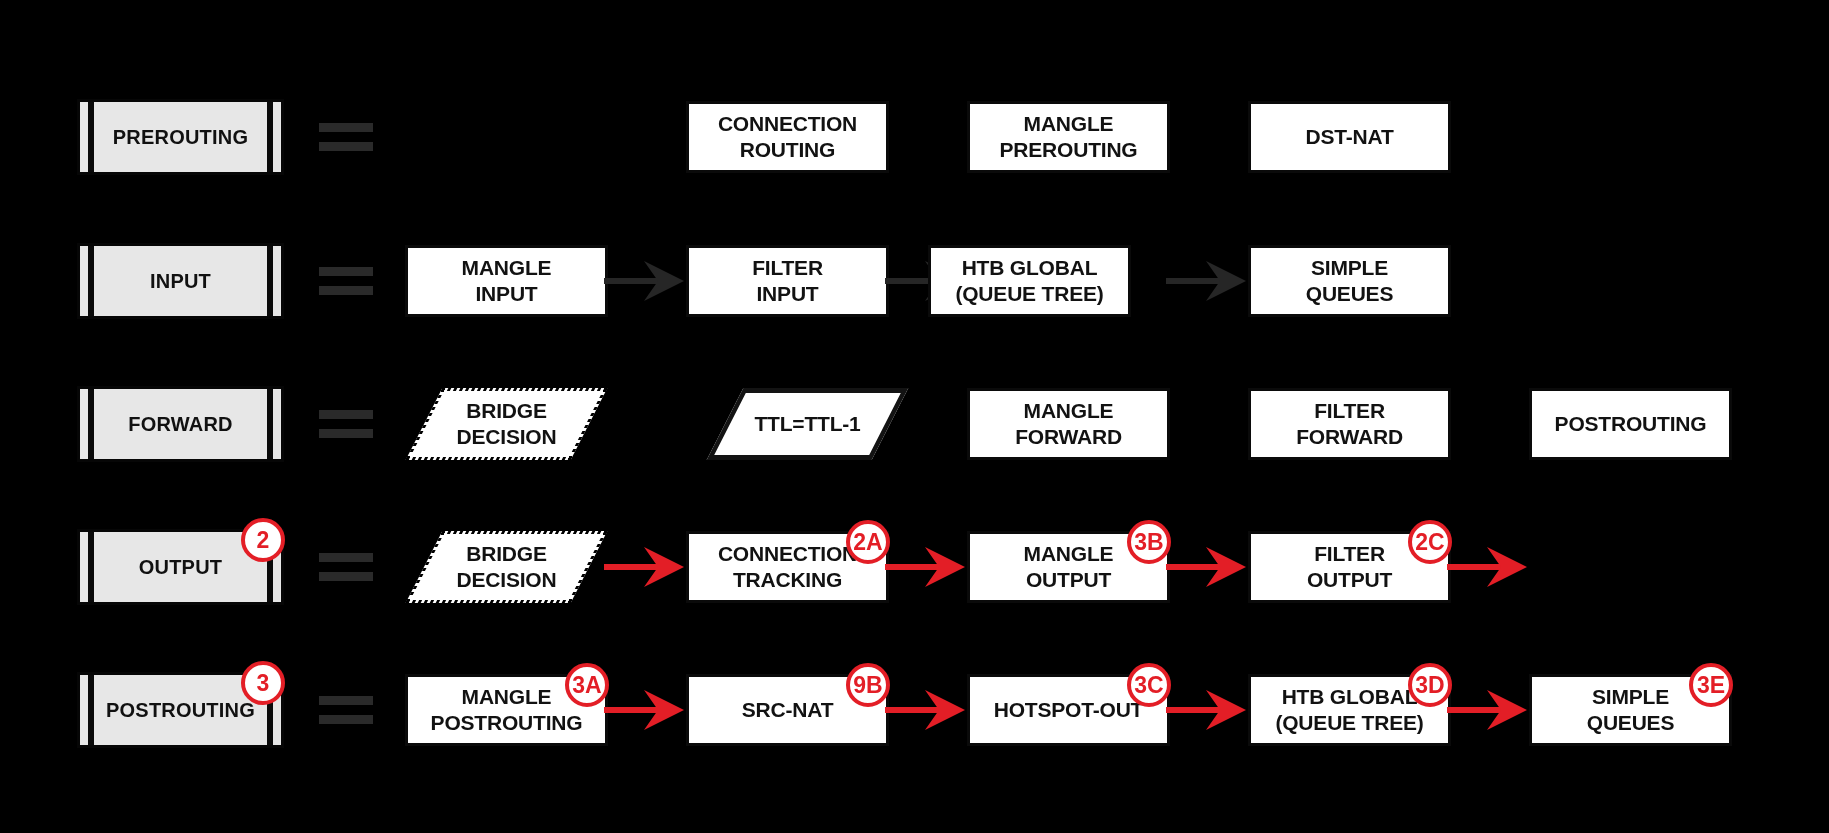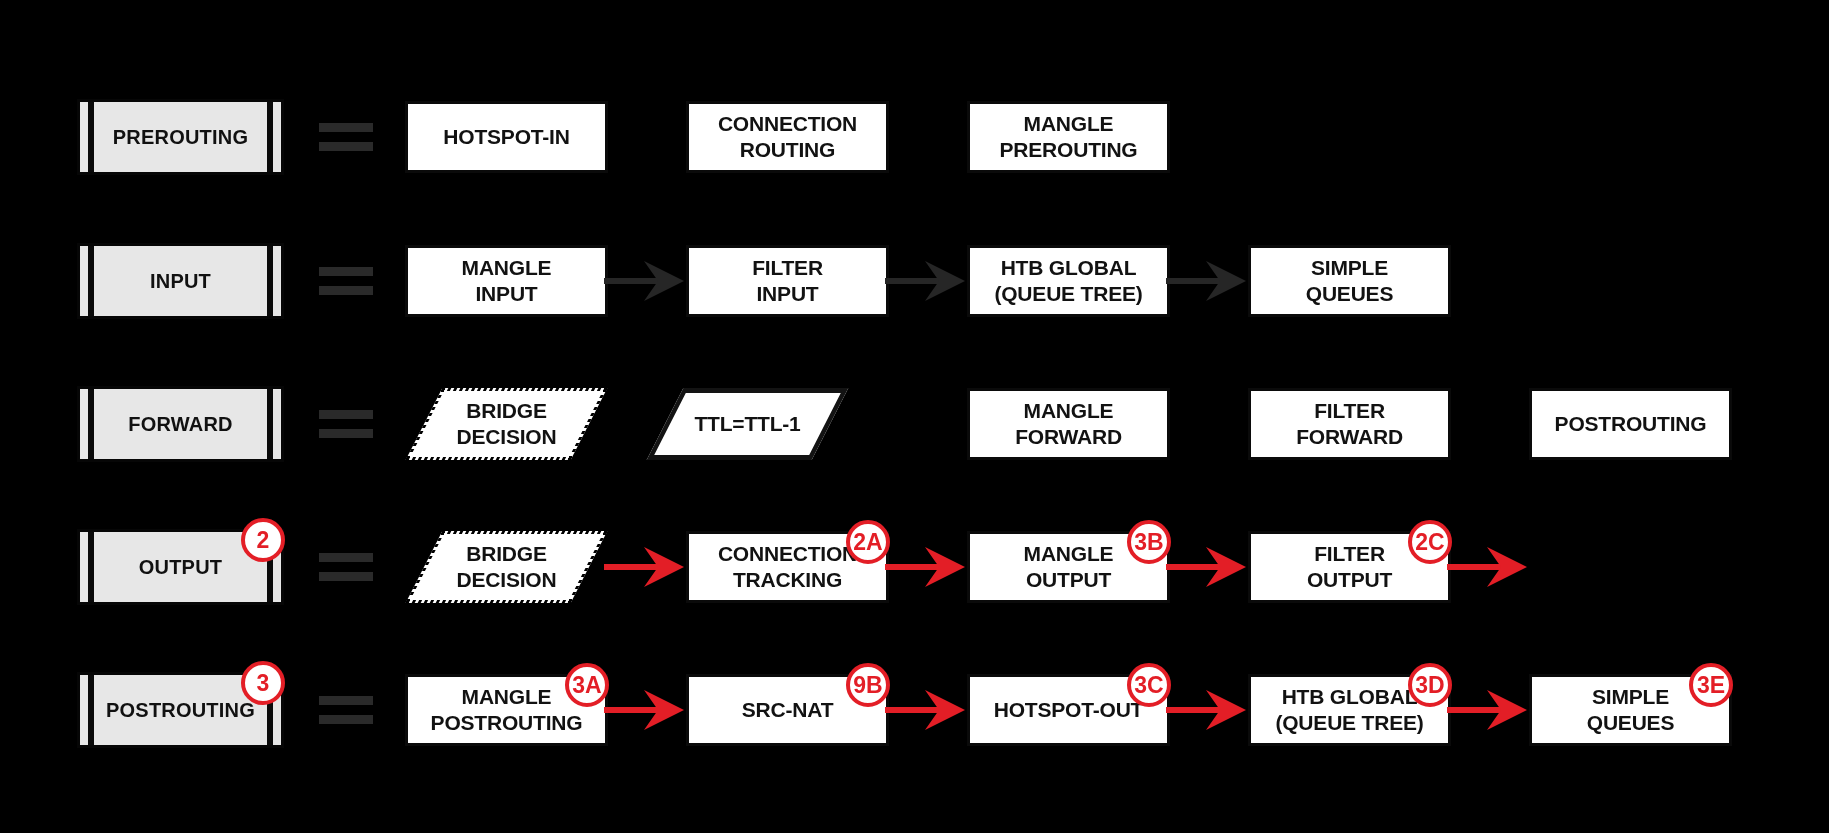--- a/index.html
+++ b/index.html
@@ -52,31 +52,31 @@
 
   <div class="chain" style="top:99px">
     <span class="barl"></span>
     <span class="barr"></span>
     <span class="chain-label">PREROUTING</span>
   </div>
   <div class="equals" style="top:123px">
       <i></i>
       <i></i>
     </div>
-  <div class="box" style="top:101px;left:405px">
-    <span class="box-label">HOTSPOT-IN</span>
-  </div>
   <div class="box" style="top:101px;left:686px">
     <span class="box-label">CONNECTION
 ROUTING</span>
   </div>
   <div class="box" style="top:101px;left:967px">
     <span class="box-label">MANGLE
 PREROUTING</span>
   </div>
+  <div class="box" style="top:101px;left:1248px">
+    <span class="box-label">DST-NAT</span>
+  </div>
 
   <div class="chain" style="top:243px">
     <span class="barl"></span>
     <span class="barr"></span>
     <span class="chain-label">INPUT</span>
   </div>
   <div class="equals" style="top:267px">
       <i></i>
       <i></i>
     </div>
@@ -89,21 +89,21 @@
       <polygon points="40,2 80,22 40,42 54,22"></polygon>
     </svg>
   <div class="box" style="top:245px;left:686px">
     <span class="box-label">FILTER
 INPUT</span>
   </div>
   <svg class="arrow dark" style="top:259px;left:885px" viewBox="0 0 82 44">
     <rect x="0" y="19" width="58" height="6"></rect>
       <polygon points="40,2 80,22 40,42 54,22"></polygon>
     </svg>
-  <div class="box" style="top:245px;left:967px">
+  <div class="box" style="top:245px;left:928px">
     <span class="box-label">HTB GLOBAL
 (QUEUE TREE)</span>
   </div>
   <svg class="arrow dark" style="top:259px;left:1166px" viewBox="0 0 82 44">
     <rect x="0" y="19" width="58" height="6"></rect>
       <polygon points="40,2 80,22 40,42 54,22"></polygon>
     </svg>
   <div class="box" style="top:245px;left:1248px">
     <span class="box-label">SIMPLE
 QUEUES</span>
@@ -116,21 +116,21 @@
   </div>
   <div class="equals" style="top:410px">
       <i></i>
       <i></i>
     </div>
   <div class="box pg" style="top:388px;left:405px">
     <span class="pg-bg dotted"></span>
     <span class="box-label">BRIDGE
 DECISION</span>
   </div>
-  <div class="box pg" style="top:388px;left:646px">
+  <div class="box pg" style="top:388px;left:706px">
     <span class="pg-bg solid"></span>
     <span class="box-label">TTL=TTL-1</span>
   </div>
   <div class="box" style="top:388px;left:967px">
     <span class="box-label">MANGLE
 FORWARD</span>
   </div>
   <div class="box" style="top:388px;left:1248px">
     <span class="box-label">FILTER
 FORWARD</span>

